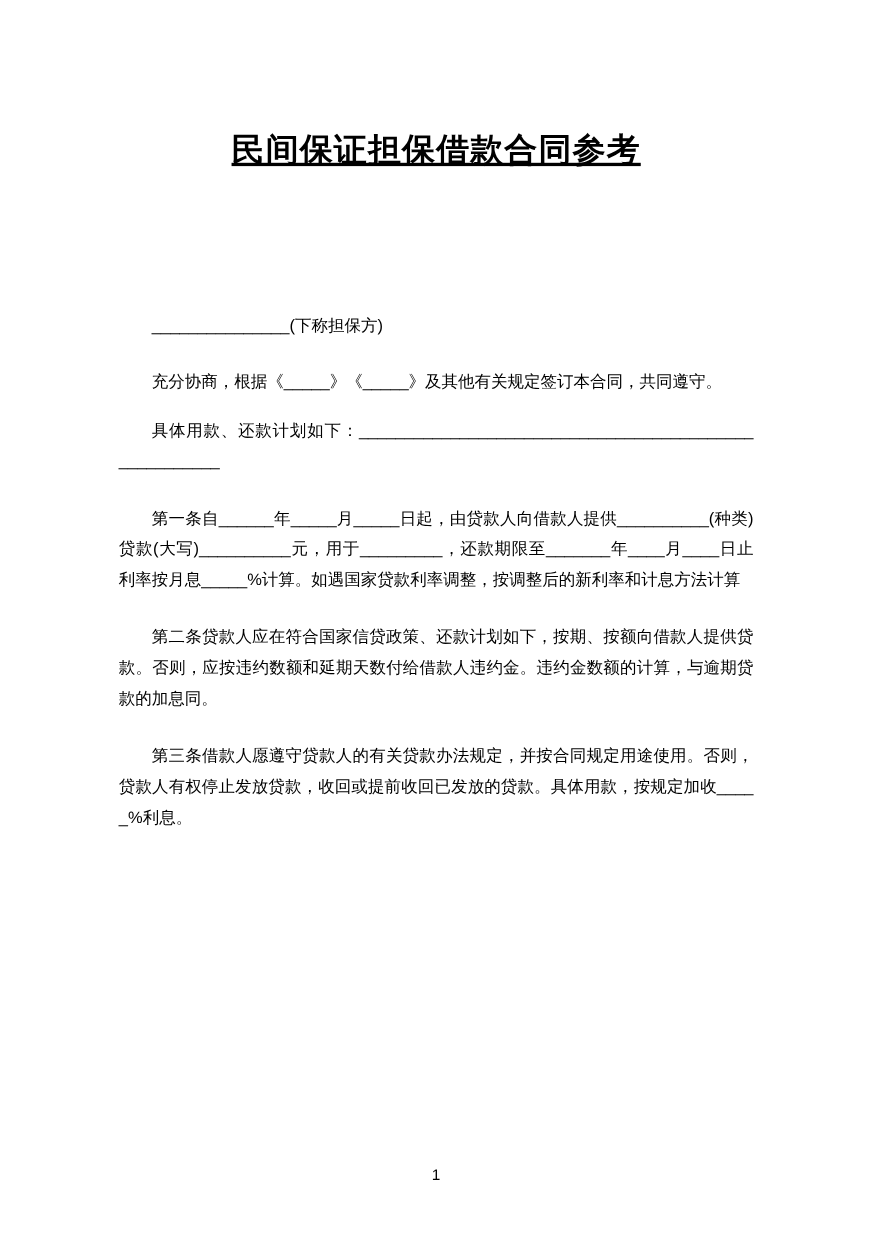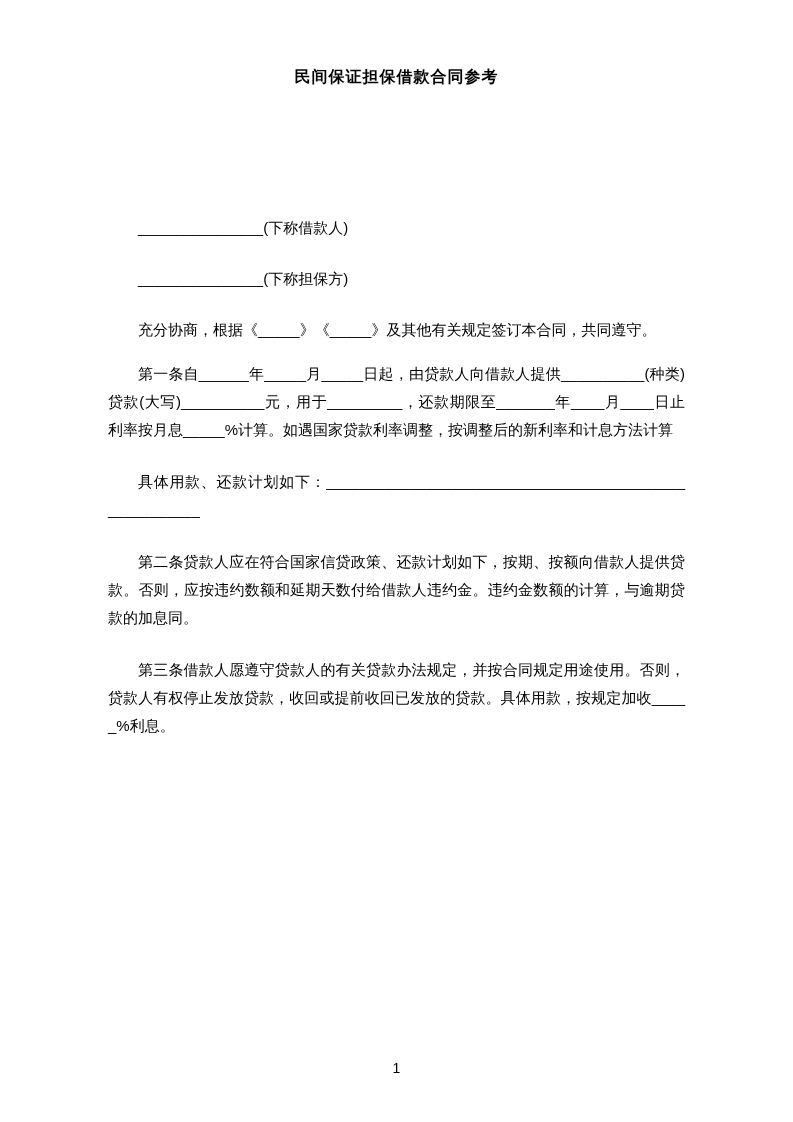--- a/index.html
+++ b/index.html
@@ -12,25 +12,26 @@
     width: 793px;
     height: 1122px;
     background: #ffffff;
     color: #000000;
     font-family: "Liberation Sans", "DejaVu Sans", sans-serif;
     box-sizing: border-box;
     overflow: hidden;
   }
   .doc-title {
     margin: 0;
-    padding-top: 67px;
+    padding-top: 116px;
     text-align: center;
-    font-size: 16px;
+    font-size: 30px;
     font-weight: bold;
     letter-spacing: 1px;
+    text-decoration: underline;
   }
   .content {
     margin: 126px 108px 0 108px;
     font-size: 15px;
     line-height: 28px;
     text-align: justify;
   }
   .para {
     margin: 0 0 24px 0;
     text-indent: 2em;
@@ -56,29 +57,28 @@
 </head>
 <body>
 
 <div class="page">
 
   <h1 class="doc-title">民间保证担保借款合同参考</h1>
 
   <div class="content">
 
 
-    <p class="para party">_______________(下称借款人)</p>
 
     <p class="para party">_______________(下称担保方)</p>
 
     <p class="para intro">充分协商，根据《_____》《_____》及其他有关规定签订本合同，共同遵守。</p>
 
+    <p class="para">具体用款、还款计划如下：______________________________________________________</p>
+
     <p class="para">第一条自______年_____月_____日起，由贷款人向借款人提供__________(种类)贷款(大写)__________元，用于_________，还款期限至_______年____月____日止利率按月息_____%计算。如遇国家贷款利率调整，按调整后的新利率和计息方法计算</p>
-
-    <p class="para">具体用款、还款计划如下：______________________________________________________</p>
 
     <p class="para">第二条贷款人应在符合国家信贷政策、还款计划如下，按期、按额向借款人提供贷款。否则，应按违约数额和延期天数付给借款人违约金。违约金数额的计算，与逾期贷款的加息同。</p>
 
     <p class="para">第三条借款人愿遵守贷款人的有关贷款办法规定，并按合同规定用途使用。否则，贷款人有权停止发放贷款，收回或提前收回已发放的贷款。具体用款，按规定加收_____%利息。</p>
 
 
   </div>
 
   <div class="page-number">1</div>
 

